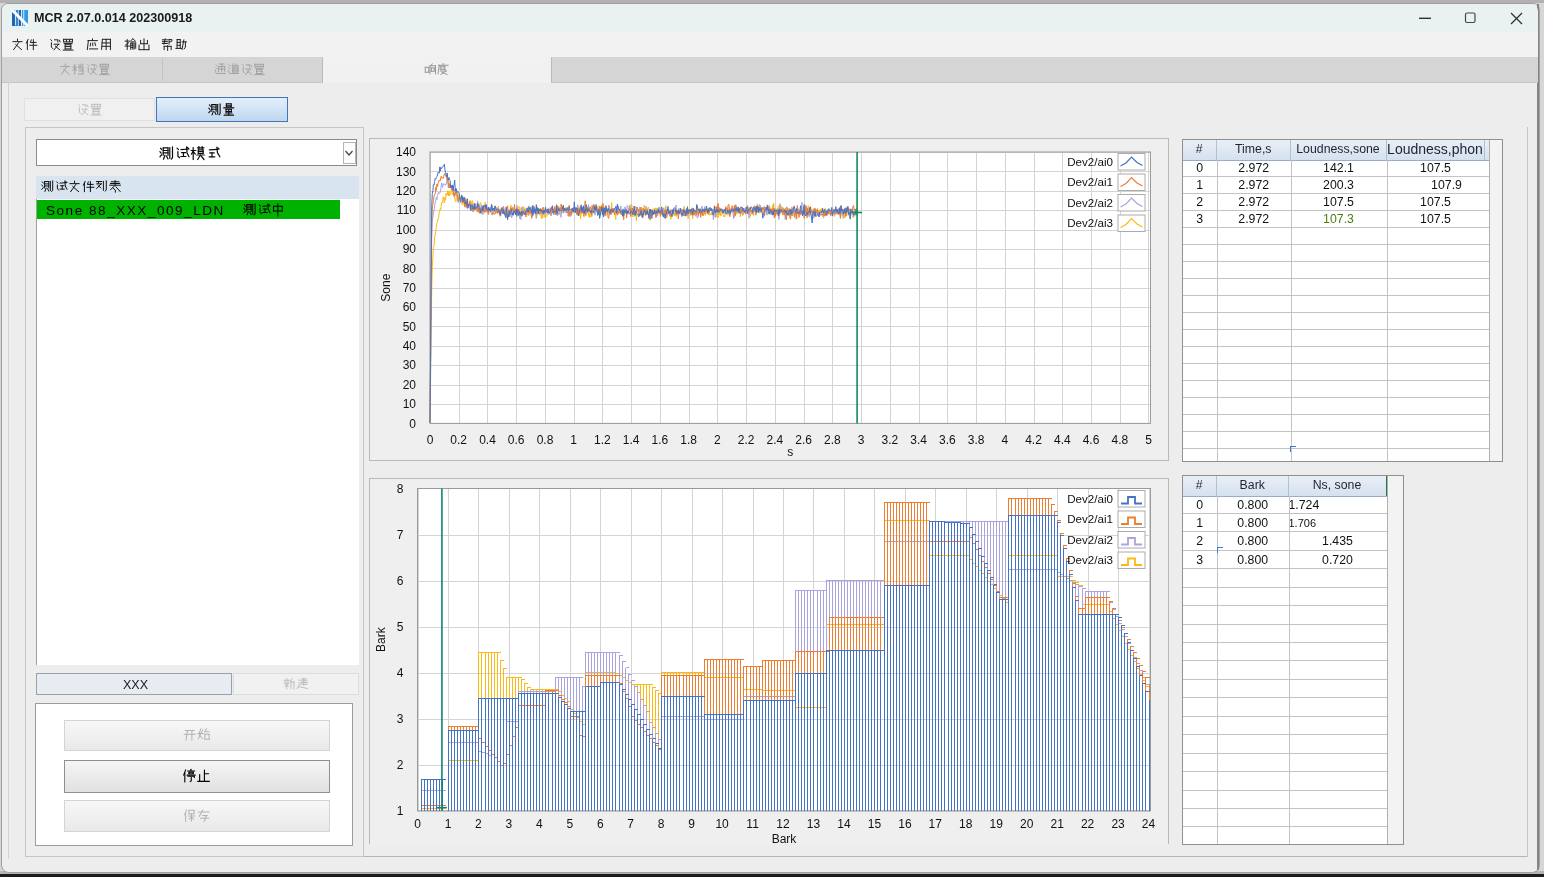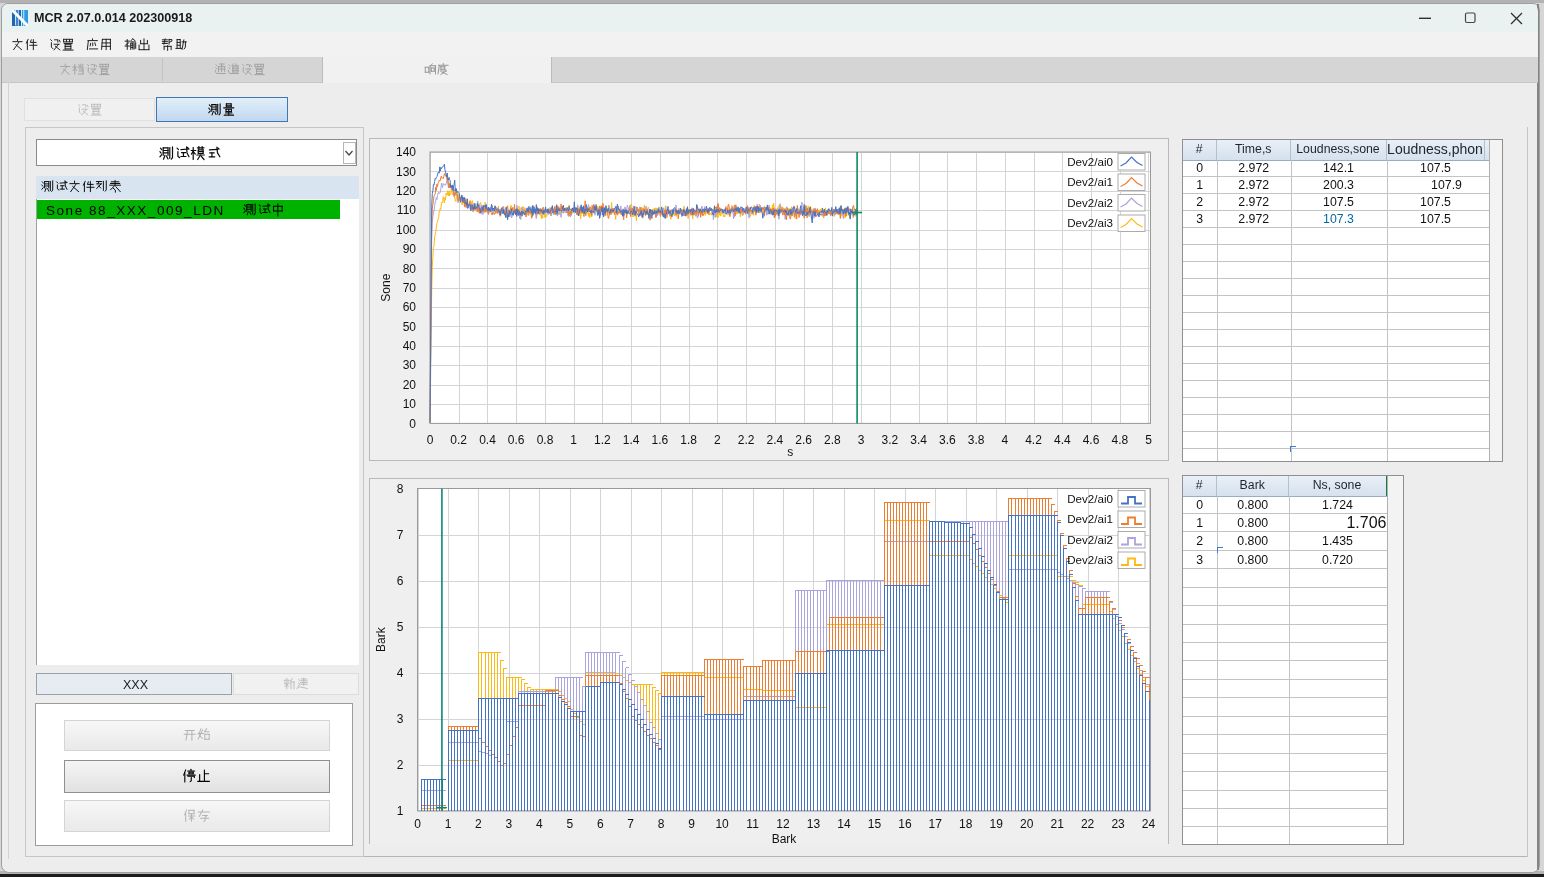--- a/index.html
+++ b/index.html
@@ -692,21 +692,21 @@
     <div style="position:absolute;left:108px;top:36.5px;width:96px;text-align:center;font-size:12.3px;color:#111;line-height:17.05px">200.3</div>
     <div style="position:absolute;left:215px;top:36.5px;width:98px;text-align:center;font-size:12.3px;color:#111;line-height:17.05px">107.9</div>
     <div style="position:absolute;left:0;top:53.6px;width:306px;height:17.1px;border-bottom:1px solid #c3c3c3;box-sizing:border-box"></div>
     <div style="position:absolute;left:0px;top:53.6px;width:34.5px;text-align:center;font-size:12.3px;color:#111;line-height:17.05px">2</div>
     <div style="position:absolute;left:34.5px;top:53.6px;width:73.5px;text-align:center;font-size:12.3px;color:#111;line-height:17.05px">2.972</div>
     <div style="position:absolute;left:108px;top:53.6px;width:96px;text-align:center;font-size:12.3px;color:#111;line-height:17.05px">107.5</div>
     <div style="position:absolute;left:204px;top:53.6px;width:98px;text-align:center;font-size:12.3px;color:#111;line-height:17.05px">107.5</div>
     <div style="position:absolute;left:0;top:70.7px;width:306px;height:17.1px;border-bottom:1px solid #c3c3c3;box-sizing:border-box"></div>
     <div style="position:absolute;left:0px;top:70.7px;width:34.5px;text-align:center;font-size:12.3px;color:#111;line-height:17.05px">3</div>
     <div style="position:absolute;left:34.5px;top:70.7px;width:73.5px;text-align:center;font-size:12.3px;color:#111;line-height:17.05px">2.972</div>
-    <div style="position:absolute;left:108px;top:70.7px;width:96px;text-align:center;font-size:12.3px;color:#0369a1;line-height:17.05px">107.3</div>
+    <div style="position:absolute;left:108px;top:70.7px;width:96px;text-align:center;font-size:12.3px;color:#4d7c0f;line-height:17.05px">107.3</div>
     <div style="position:absolute;left:204px;top:70.7px;width:98px;text-align:center;font-size:12.3px;color:#111;line-height:17.05px">107.5</div>
     <div style="position:absolute;left:0;top:87.7px;width:306px;height:17.1px;border-bottom:1px solid #c3c3c3;box-sizing:border-box"></div>
     <div style="position:absolute;left:0;top:104.8px;width:306px;height:17.1px;border-bottom:1px solid #c3c3c3;box-sizing:border-box"></div>
     <div style="position:absolute;left:0;top:121.8px;width:306px;height:17.1px;border-bottom:1px solid #c3c3c3;box-sizing:border-box"></div>
     <div style="position:absolute;left:0;top:138.9px;width:306px;height:17.1px;border-bottom:1px solid #c3c3c3;box-sizing:border-box"></div>
     <div style="position:absolute;left:0;top:155.9px;width:306px;height:17.1px;border-bottom:1px solid #c3c3c3;box-sizing:border-box"></div>
     <div style="position:absolute;left:0;top:173.0px;width:306px;height:17.1px;border-bottom:1px solid #c3c3c3;box-sizing:border-box"></div>
     <div style="position:absolute;left:0;top:190.0px;width:306px;height:17.1px;border-bottom:1px solid #c3c3c3;box-sizing:border-box"></div>
     <div style="position:absolute;left:0;top:207.1px;width:306px;height:17.1px;border-bottom:1px solid #c3c3c3;box-sizing:border-box"></div>
     <div style="position:absolute;left:0;top:224.1px;width:306px;height:17.1px;border-bottom:1px solid #c3c3c3;box-sizing:border-box"></div>
@@ -722,25 +722,25 @@
     <div style="position:absolute;left:307px;top:0;width:14px;height:322.5px;background:#f3f3f3"></div>
   </div>
 <div style="position:absolute;left:1181.5px;top:475px;width:222.5px;height:369.5px;background:#fff;border:1px solid #8f8f8f;box-sizing:border-box;overflow:hidden;font-family:'Liberation Sans',sans-serif">
     <div style="position:absolute;left:0;top:0;width:204px;height:19.5px;background:linear-gradient(#e9eff7,#d5e1ee);border-bottom:1px solid #9cadc0"></div>
     <div style="position:absolute;left:0px;top:0;width:34.5px;height:19.5px;border-right:1px solid #b3c0cf;box-sizing:border-box;text-align:center;font-size:12.3px;color:#1c2430;line-height:19px">#</div>
     <div style="position:absolute;left:34.5px;top:0;width:71.5px;height:19.5px;border-right:1px solid #b3c0cf;box-sizing:border-box;text-align:center;font-size:12.3px;color:#1c2430;line-height:19px">Bark</div>
     <div style="position:absolute;left:106px;top:0;width:98px;height:19.5px;border-right:1px solid #15803d;box-sizing:border-box;text-align:center;font-size:12.3px;color:#1c2430;line-height:19px">Ns,&nbsp;sone</div>
     <div style="position:absolute;left:0;top:19.5px;width:204px;height:18.4px;border-bottom:1px solid #c3c3c3;box-sizing:border-box"></div>
     <div style="position:absolute;left:0px;top:19.5px;width:34.5px;text-align:center;font-size:12.3px;color:#111;line-height:18.45px">0</div>
     <div style="position:absolute;left:34.5px;top:19.5px;width:71.5px;text-align:center;font-size:12.3px;color:#111;line-height:18.45px">0.800</div>
-    <div style="position:absolute;left:106px;top:19.5px;width:98px;text-align:center;font-size:12.3px;color:#111;line-height:18.45px">1.724</div>
+    <div style="position:absolute;left:106px;top:19.5px;width:98px;text-align:left;font-size:12.3px;color:#111;line-height:18.45px">1.724</div>
     <div style="position:absolute;left:0;top:38.0px;width:204px;height:18.4px;border-bottom:1px solid #c3c3c3;box-sizing:border-box"></div>
     <div style="position:absolute;left:0px;top:38.0px;width:34.5px;text-align:center;font-size:12.3px;color:#111;line-height:18.45px">1</div>
     <div style="position:absolute;left:34.5px;top:38.0px;width:71.5px;text-align:center;font-size:12.3px;color:#111;line-height:18.45px">0.800</div>
-    <div style="position:absolute;left:106px;top:38.0px;width:98px;text-align:right;font-size:16px;color:#111;line-height:18.45px">1.706</div>
+    <div style="position:absolute;left:106px;top:38.0px;width:98px;text-align:left;font-size:11px;color:#111;line-height:18.45px">1.706</div>
     <div style="position:absolute;left:0;top:56.4px;width:204px;height:18.4px;border-bottom:1px solid #c3c3c3;box-sizing:border-box"></div>
     <div style="position:absolute;left:0px;top:56.4px;width:34.5px;text-align:center;font-size:12.3px;color:#111;line-height:18.45px">2</div>
     <div style="position:absolute;left:34.5px;top:56.4px;width:71.5px;text-align:center;font-size:12.3px;color:#111;line-height:18.45px">0.800</div>
     <div style="position:absolute;left:106px;top:56.4px;width:98px;text-align:center;font-size:12.3px;color:#111;line-height:18.45px">1.435</div>
     <div style="position:absolute;left:0;top:74.8px;width:204px;height:18.4px;border-bottom:1px solid #c3c3c3;box-sizing:border-box"></div>
     <div style="position:absolute;left:0px;top:74.8px;width:34.5px;text-align:center;font-size:12.3px;color:#111;line-height:18.45px">3</div>
     <div style="position:absolute;left:34.5px;top:74.8px;width:71.5px;text-align:center;font-size:12.3px;color:#111;line-height:18.45px">0.800</div>
     <div style="position:absolute;left:106px;top:74.8px;width:98px;text-align:center;font-size:12.3px;color:#111;line-height:18.45px">0.720</div>
     <div style="position:absolute;left:0;top:93.3px;width:204px;height:18.4px;border-bottom:1px solid #c3c3c3;box-sizing:border-box"></div>
     <div style="position:absolute;left:0;top:111.8px;width:204px;height:18.4px;border-bottom:1px solid #c3c3c3;box-sizing:border-box"></div>

